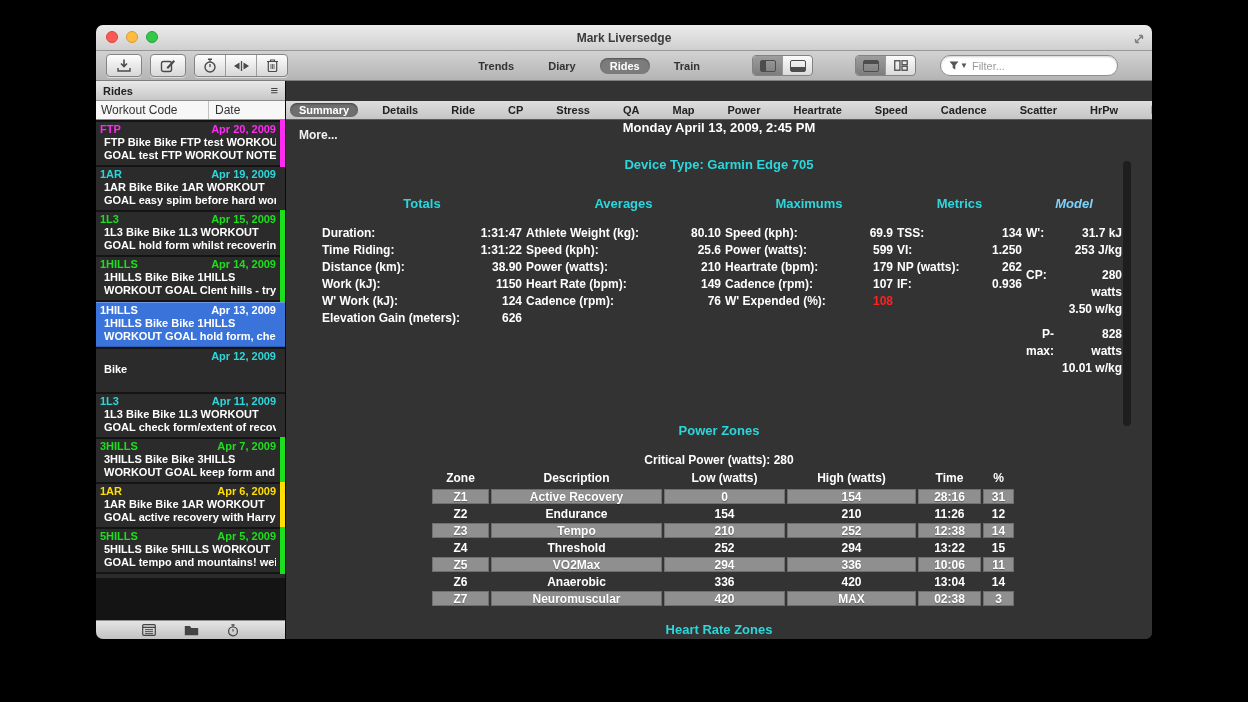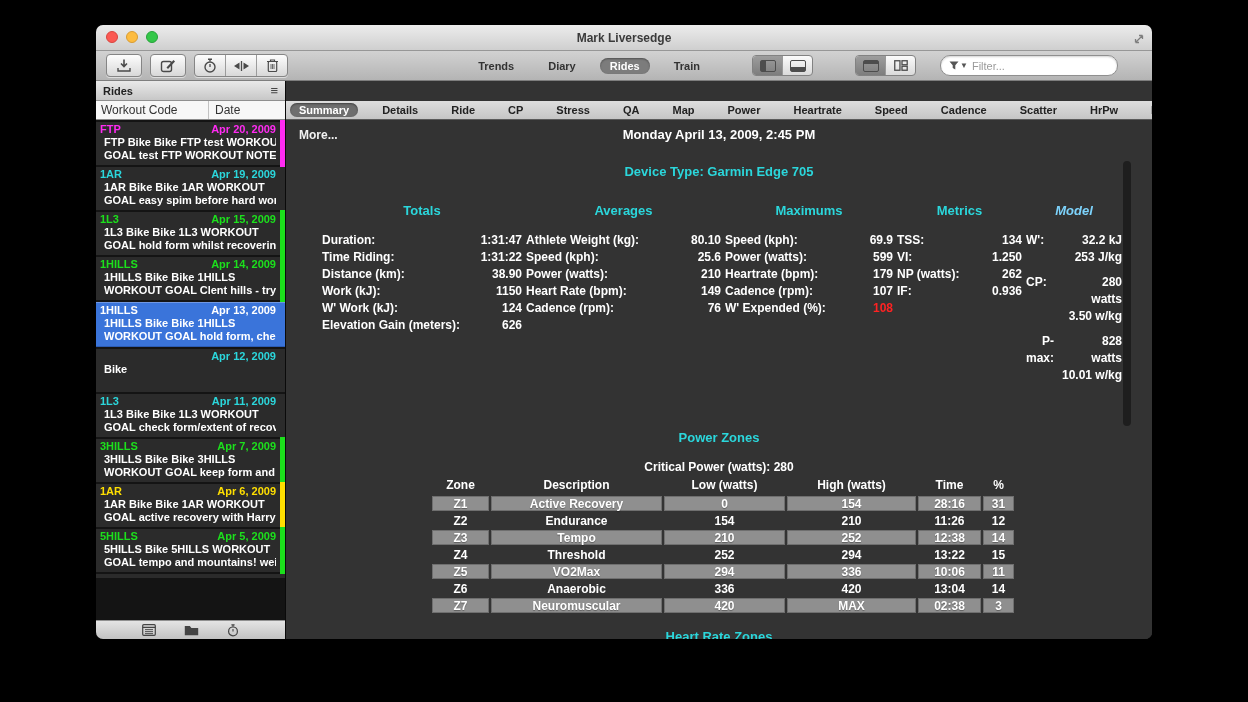--- a/index.html
+++ b/index.html
@@ -68,21 +68,21 @@
     display:flex;align-items:center;justify-content:center;gap:28px;}
   
   .main{flex:1;display:flex;flex-direction:column;min-width:0;background:#333;}
   .main-tabbar{height:18px;flex:0 0 18px;background:linear-gradient(#dedede,#c5c5c5);border-bottom:1px solid #5a5a5a;
     display:flex;align-items:center;padding:0 4px;margin-top:20px;}
   .m-tabs{display:flex;align-items:center;gap:15px;}
   .m-tab{font-size:11px;font-weight:bold;color:#222;padding:1px 9px;border-radius:8px;}
   .m-tab.active{background:#6e6e6e;color:#fff;box-shadow:inset 0 1px 2px rgba(0,0,0,.4);}
   .main-content{flex:1;position:relative;background:#333;color:#fff;font-size:12px;font-weight:bold;overflow:hidden;}
   .more{position:absolute;left:13px;top:8px;font-size:12px;color:#f2f2f2;}
-  .ride-title{text-align:center;padding-top:7px;font-size:13px;}
+  .ride-title{text-align:center;font-size:13px;}
   .device-type{text-align:center;margin-top:22px;font-size:13px;}
   .metrics-row{display:flex;justify-content:space-between;margin-top:24px;padding:0 30px 0 36px;}
   .metric-col{display:flex;flex-direction:column;}
   .metric-title{text-align:center;font-size:13px;margin-bottom:14px;}
   .metric-row{display:flex;justify-content:space-between;line-height:17px;gap:6px;}
   .metric-row.gap{margin-top:8px;gap:36px;}
   .metric-label{text-align:right;}
   .metric-value{text-align:right;}
   .pz-title{text-align:center;font-size:13px;margin-top:46px;}
   .pz-subtitle{text-align:center;margin-top:15px;}
@@ -419,21 +419,21 @@
                 </div>
                 <div class="metric-row">
                   <span class="metric-label">IF:</span>
                   <span class="metric-value">0.936</span>
                 </div>
               </div>
               <div class="metric-col" style="width: 96px;">
                 <div class="metric-title" style="color: #7dd3fc; font-style: italic;">Model</div>
                 <div class="metric-row">
                   <span class="metric-label">W':</span>
-                  <span class="metric-value">32.2 kJ</span>
+                  <span class="metric-value">31.7 kJ</span>
                 </div>
                 <div class="metric-row">
                   <span class="metric-label"></span>
                   <span class="metric-value">253 J/kg</span>
                 </div>
                 <div class="metric-row gap">
                   <span class="metric-label">CP:</span>
                   <span class="metric-value">280 watts</span>
                 </div>
                 <div class="metric-row">

